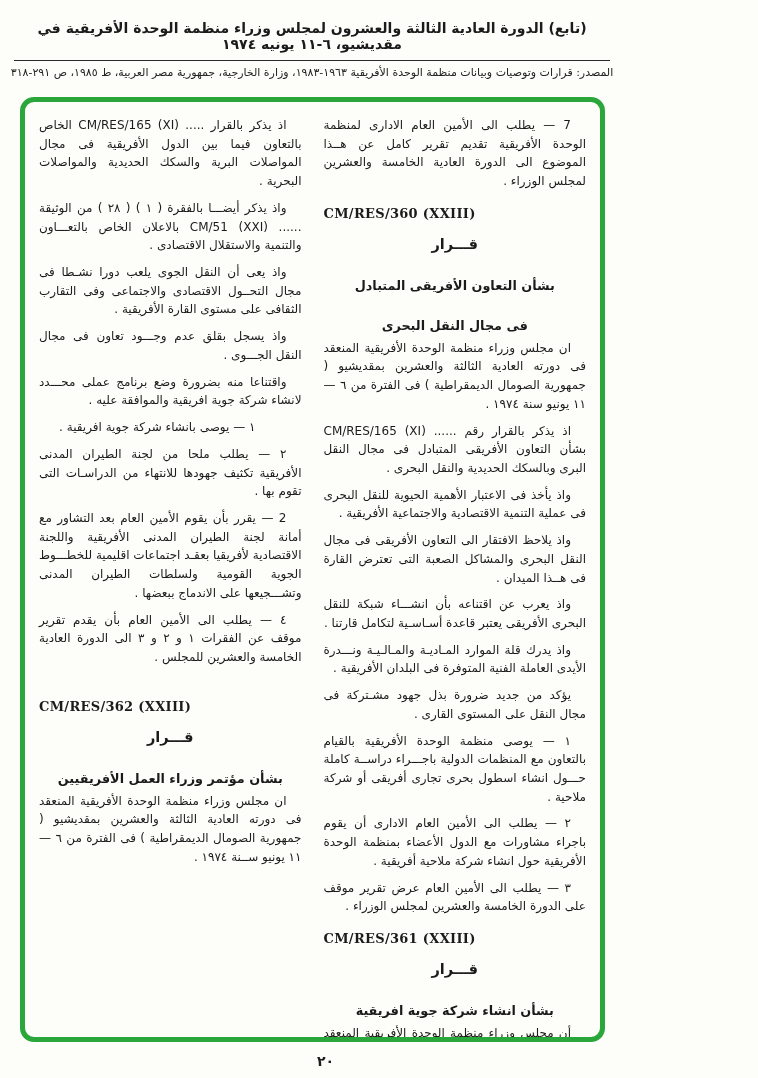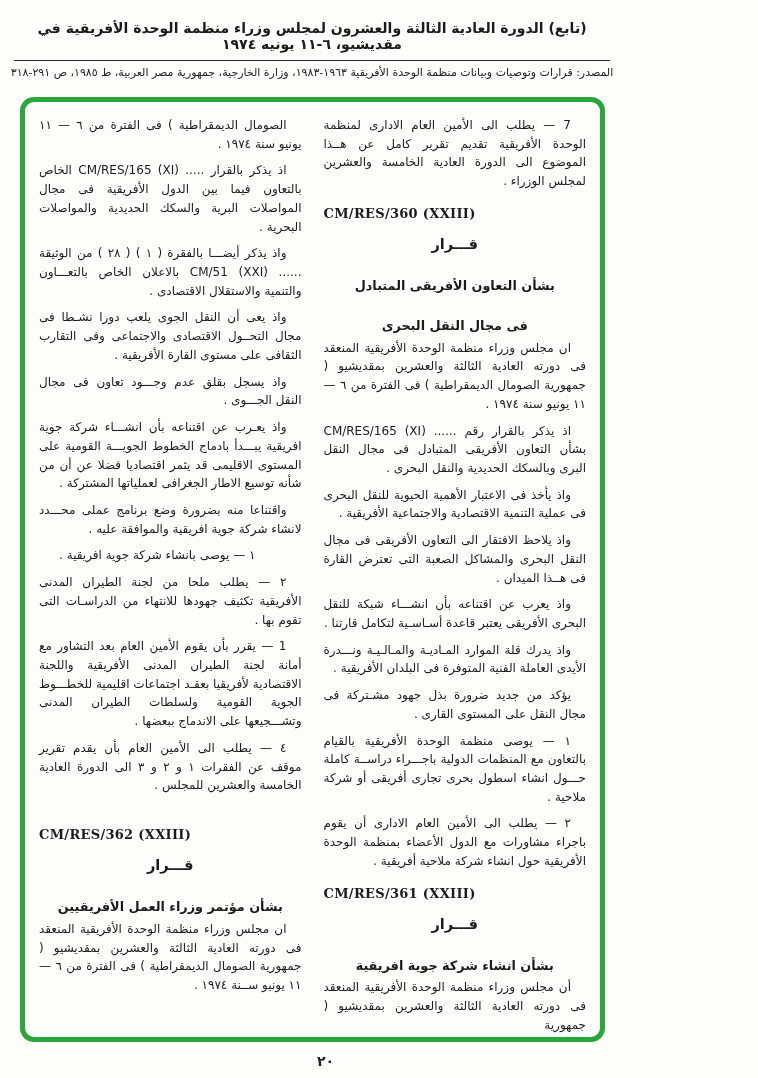--- a/index.html
+++ b/index.html
@@ -121,36 +121,35 @@
           <div class="block subtitle">فى مجال النقل البحرى</div>
           <div class="block para">ان مجلس وزراء منظمة الوحدة الأفريقية المنعقد فى دورته العادية الثالثة والعشرين بمقديشيو ( جمهورية الصومال الديمقراطية ) فى الفترة من ٦ — ١١ يونيو سنة ١٩٧٤ .</div>
           <div class="block para">اذ يذكر بالقرار رقم ...... CM/RES/165 (XI) بشأن التعاون الأفريقى المتبادل فى مجال النقل البرى وبالسكك الحديدية والنقل البحرى .</div>
           <div class="block para">واذ يأخذ فى الاعتبار الأهمية الحيوية للنقل البحرى فى عملية التنمية الاقتصادية والاجتماعية الأفريقية .</div>
           <div class="block para">واذ يلاحظ الافتقار الى التعاون الأفريقى فى مجال النقل البحرى والمشاكل الصعبة التى تعترض القارة فى هــذا الميدان .</div>
           <div class="block para">واذ يعرب عن اقتناعه بأن انشـــاء شبكة للنقل البحرى الأفريقى يعتبر قاعدة أسـاسـية لتكامل قارتنا .</div>
           <div class="block para">واذ يدرك قلة الموارد المـاديـة والمـالـيـة ونـــدرة الأيدى العاملة الفنية المتوفرة فى البلدان الأفريقية .</div>
           <div class="block para">يؤكد من جديد ضرورة بذل جهود مشـتركة فى مجال النقل على المستوى القارى .</div>
           <div class="block para">١ — يوصى منظمة الوحدة الأفريقية بالقيام بالتعاون مع المنظمات الدولية باجـــراء دراســة كاملة حـــول انشاء اسطول بحرى تجارى أفريقى أو شركة ملاحية .</div>
           <div class="block para">٢ — يطلب الى الأمين العام الادارى أن يقوم باجراء مشاورات مع الدول الأعضاء بمنظمة الوحدة الأفريقية حول انشاء شركة ملاحية أفريقية .</div>
+          <div class="block para">٣ — يطلب الى الأمين العام عرض تقرير موقف على الدورة الخامسة والعشرين لمجلس الوزراء .</div>
           <div class="block code">CM/RES/361 (XXIII)</div>
           <div class="block title">قـــرار</div>
           <div class="block subtitle">بشأن انشاء شركة جوية افريقية</div>
           <div class="block para">أن مجلس وزراء منظمة الوحدة الأفريقية المنعقد فى دورته العادية الثالثة والعشرين بمقديشيو ( جمهورية</div>
         </div>
       <div class="col">
-          <div class="block para">الصومال الديمقراطية ) فى الفترة من ٦ — ١١ يونيو سنة ١٩٧٤ .</div>
           <div class="block para">اذ يذكر بالقرار ..... CM/RES/165 (XI) الخاص بالتعاون فيما بين الدول الأفريقية فى مجال المواصلات البرية والسكك الحديدية والمواصلات البحرية .</div>
           <div class="block para">واذ يذكر أيضـــا بالفقرة ( ١ ) ( ٢٨ ) من الوثيقة ...... CM/51 (XXI) بالاعلان الخاص بالتعـــاون والتنمية والاستقلال الاقتصادى .</div>
           <div class="block para">واذ يعى أن النقل الجوى يلعب دورا نشـطا فى مجال التحــول الاقتصادى والاجتماعى وفى التقارب الثقافى على مستوى القارة الأفريقية .</div>
           <div class="block para">واذ يسجل بقلق عدم وجـــود تعاون فى مجال النقل الجـــوى .</div>
-          <div class="block para">واذ يعـرب عن اقتناعه بأن انشـــاء شركة جوية افريقية يبـــدأ بادماج الخطوط الجويـــة القومية على المستوى الاقليمى قد يثمر اقتصاديا فضلا عن أن من شأنه توسيع الاطار الجغرافى لعملياتها المشتركة .</div>
           <div class="block para">واقتناعا منه بضرورة وضع برنامج عملى محـــدد لانشاء شركة جوية افريقية والموافقة عليه .</div>
           <div class="block item">١ — يوصى بانشاء شركة جوية افريقية .</div>
           <div class="block para">٢ — يطلب ملحا من لجنة الطيران المدنى الأفريقية تكثيف جهودها للانتهاء من الدراسـات التى تقوم بها .</div>
-          <div class="block para">1 — يقرر بأن يقوم الأمين العام بعد التشاور مع أمانة لجنة الطيران المدنى الأفريقية واللجنة الاقتصادية لأفريقيا بعقـد اجتماعات اقليمية للخطـــوط الجوية القومية ولسلطات الطيران المدنى وتشـــجيعها على الاندماج ببعضها .</div>
+          <div class="block para">2 — يقرر بأن يقوم الأمين العام بعد التشاور مع أمانة لجنة الطيران المدنى الأفريقية واللجنة الاقتصادية لأفريقيا بعقـد اجتماعات اقليمية للخطـــوط الجوية القومية ولسلطات الطيران المدنى وتشـــجيعها على الاندماج ببعضها .</div>
           <div class="block para">٤ — يطلب الى الأمين العام بأن يقدم تقرير موقف عن الفقرات ١ و ٢ و ٣ الى الدورة العادية الخامسة والعشرين للمجلس .</div>
           <div class="block code space-before">CM/RES/362 (XXIII)</div>
           <div class="block title">قـــرار</div>
           <div class="block subtitle">بشأن مؤتمر وزراء العمل الأفريقيين</div>
           <div class="block para">ان مجلس وزراء منظمة الوحدة الأفريقية المنعقد فى دورته العادية الثالثة والعشرين بمقديشيو ( جمهورية الصومال الديمقراطية ) فى الفترة من ٦ — ١١ يونيو ســنة ١٩٧٤ .</div>
         </div>
     </div>
   </div>
 
   <div class="page-number">٢٠</div>

